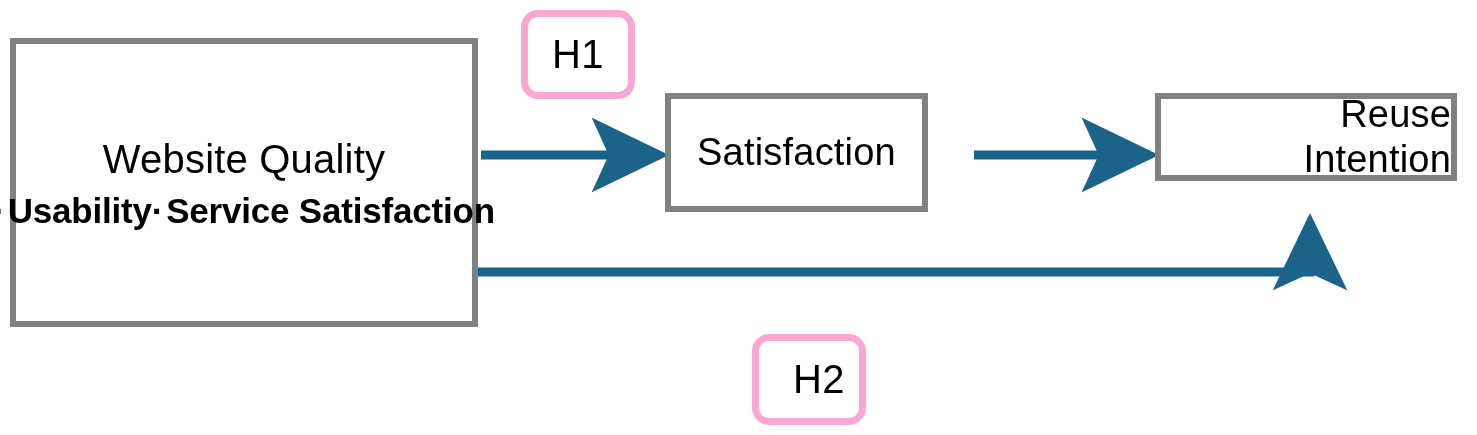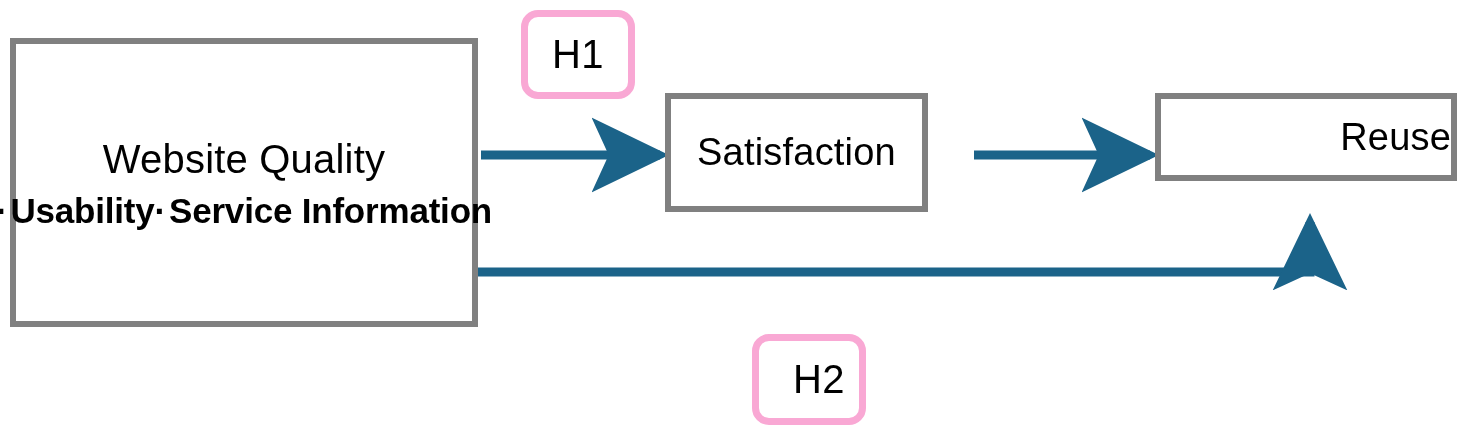--- a/index.html
+++ b/index.html
@@ -139,31 +139,32 @@
     <path d="M 478 272 L 1310 272 L 1310 222" fill="none" stroke="#1B6389" stroke-width="9" stroke-linejoin="miter" marker-end="url(#arrowUp)"></path>
   </svg>
 
   <div id="box-website-quality" class="construct-box">
     <div class="wq-title">Website Quality</div>
     <div class="wq-list">
       <div class="wq-item">
         <span class="wq-bullet">·</span><span>Usability</span>
       </div>
       <div class="wq-item">
-        <span class="wq-bullet">·</span><span>Service Information</span>
+        <span class="wq-bullet">·</span><span>Service Satisfaction</span>
       </div>
     </div>
   </div>
 
   <div id="box-satisfaction" class="construct-box">
     <div class="box-label">Satisfaction</div>
   </div>
 
   <div id="box-reuse-intention" class="construct-box">
     <div class="box-label">Reuse</div>
+    <div class="box-label">Intention</div>
   </div>
 
   <div id="badge-h1" class="hypothesis-badge">
     <span>H1</span>
   </div>
 
 
   <div id="badge-h2" class="hypothesis-badge">
     <span>H2</span>
   </div>

